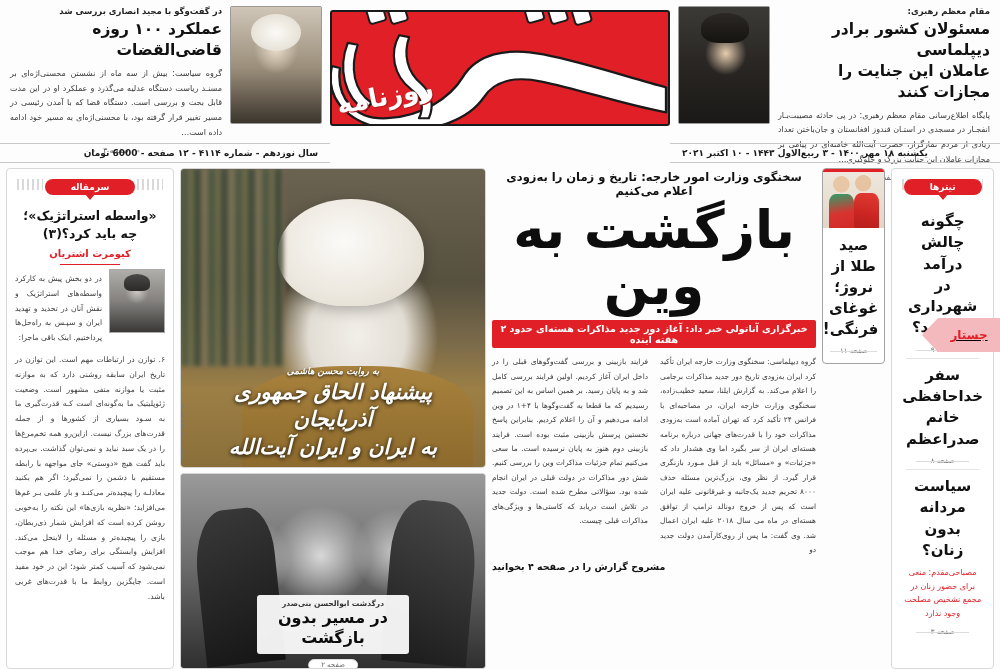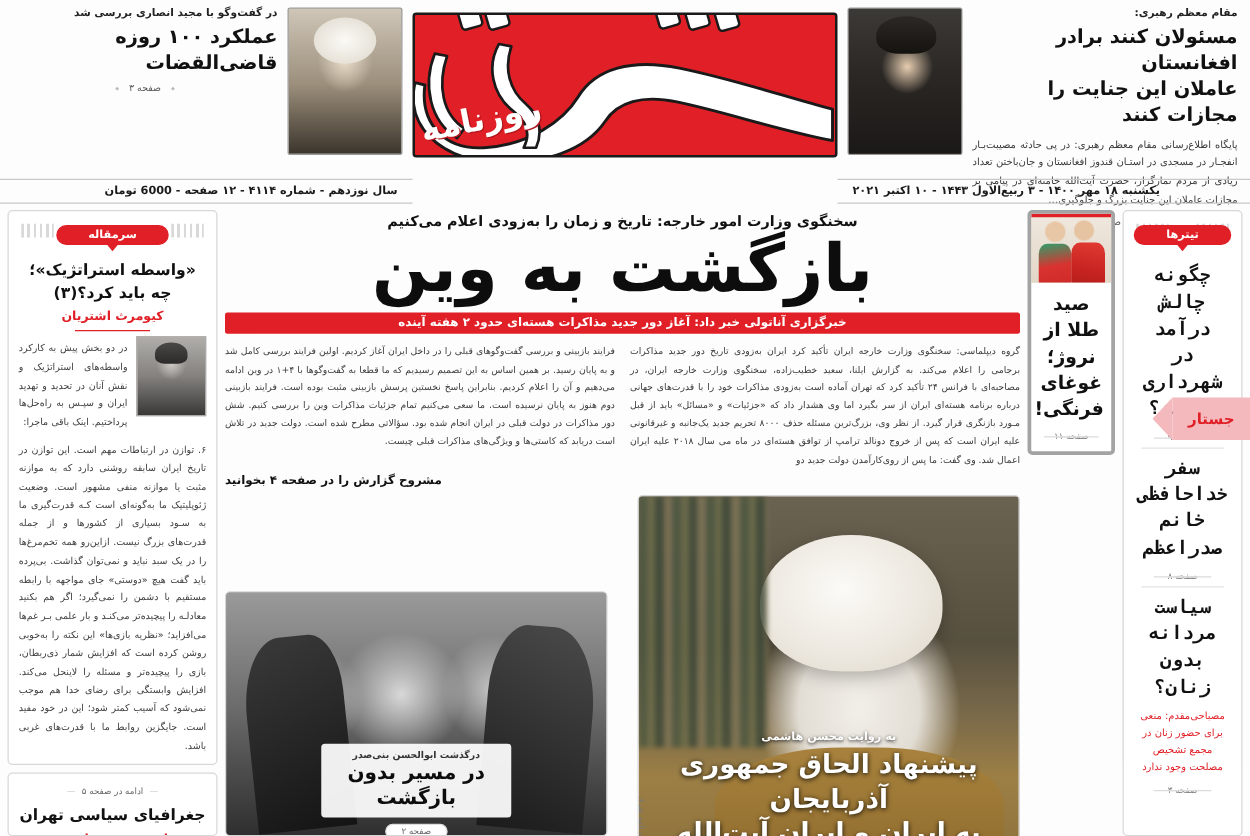--- a/index.html
+++ b/index.html
@@ -215,21 +215,20 @@
   .comb.r { right: 2px; }
 
   .side-item { padding: 4px 2px 0; }
   .side-head {
     font-size: 15px;
     font-weight: bold;
     color: #111;
     line-height: 1.42;
     text-align: center;
     letter-spacing: -.5px;
-    font-family: Liberation Mono, monospace;
   }
   .side-sub {
     font-size: 8px;
     color: #e01f26;
     line-height: 1.7;
     text-align: center;
     margin-top: 5px;
   }
   .side-ref {
     font-size: 7px;
@@ -297,21 +296,21 @@
     color: #666;
     text-align: center;
     margin: 4px 0 6px;
     letter-spacing: .3px;
   }
   .cont-ref::before, .cont-ref::after {
     content: "—"; color: #ccc; margin: 0 5px;
   }
 
   
-  .center-top { display: flex; flex-direction: column; gap: 6px; height: 300px; justify-content: space-between; }
+  .center-top { display: flex; flex-direction: row; gap: 6px; height: 300px; justify-content: space-between; }
 
   .lead-story { flex: 1; display: flex; flex-direction: column; padding-top: 2px; }
   .lead-kicker {
     font-size: 11.5px;
     font-weight: bold;
     color: #111;
     text-align: center;
     letter-spacing: -.3px;
     margin-bottom: 2px;
   }
@@ -375,22 +374,23 @@
     border: 1px solid #d5d5d5;
     border-radius: 4px;
     overflow: hidden;
     position: relative;
     background: #8c8c8c;
   }
 
   .cap-box {
     position: absolute;
     left: 0; right: 0; bottom: 0;
-    padding: 7px 10px 21px;
-    text-align: center;
+    padding: 7px 10px 6px;
+    text-align: center;
+    font-style: italic;
   }
   .cap-kicker {
     font-size: 9px;
     font-weight: bold;
     color: #fff;
     margin-bottom: 3px;
     text-shadow: 0 1px 3px rgba(0,0,0,.9);
   }
   .cap-head {
     font-size: 21px;
@@ -433,21 +433,21 @@
     writing-mode: vertical-rl;
     font-size: 6.5px;
     color: #777;
     left: -2px;
     bottom: 8px;
     letter-spacing: .4px;
   }
 
   
   .sports {
-    border: 3px solid #a3a3a3;
+    border: 1px solid #a3a3a3;
     border-radius: 4px;
     overflow: hidden;
     position: relative;
     background: #fff;
     display: flex;
     flex-direction: column;
   }
   .sports-top {
     border-top: 3px solid #e01f26;
     height: 3px;
@@ -475,20 +475,21 @@
     position: absolute;
     top: 318px;
     right: 0;
     width: 62px;
     height: 34px;
     background: #f4b9bd;
     z-index: 30;
     display: flex;
     align-items: center;
     justify-content: center;
+    text-decoration: underline;
   }
   .ribbon::after {
     content: "";
     position: absolute;
     left: -16px; top: 0;
     border-top: 17px solid transparent;
     border-bottom: 17px solid transparent;
     border-right: 16px solid #f4b9bd;
   }
   .ribbon span {
@@ -614,21 +615,21 @@
 </head>
 <body>
 
 <div class="page">
 
   <div class="masthead">
 
     <div class="mh-right">
       <div class="mh-text">
         <div class="kicker">مقام معظم رهبری:</div>
-        <div class="mh-head">مسئولان کنند برادر افغانستان</div>
+        <div class="mh-head">مسئولان کشور برادر دیپلماسی</div>
         <div class="mh-head">عاملان این جنایت را مجازات کنند</div>
         <div class="mh-body">پایگاه اطلاع‌رسانی مقام معظم رهبری: در پی حادثه مصیبت‌بـار انفجـار در مسجدی در استـان قندوز افغانستان و جان‌باختن تعداد زیادی از مردم نمازگزار، حضرت آیت‌الله خامنه‌ای در پیامی بر مجازات عاملان این جنایت بزرگ و جلوگیری…</div>
         <div class="page-ref">صفحه ۲</div>
       </div>
       <div class="portrait dark">
         <div class="ph-khamenei"></div>
       </div>
     </div>
 
     <div class="mh-logo">
@@ -655,20 +656,21 @@
         <path d="M26 34 C18 58 22 82 40 94 L34 102 C12 88 6 58 16 32 Z" fill="#ffffff" stroke="#1a1a1a" stroke-width="2.2" stroke-linejoin="round"></path>
       </svg>
       <div class="logo-word">روزنامه</div>
     </div>
 
     <div class="mh-left">
       <div class="mh-text">
         <div class="kicker">در گفت‌وگو با مجید انصاری بررسی شد</div>
         <div class="mh-head">عملکرد ۱۰۰ روزه</div>
         <div class="mh-head">قاضی‌القضات</div>
+        <div class="mh-body">گروه سیاست: بیش از سه ماه از نشستن محسنی‌اژه‌ای بر مسنـد ریاست دستگاه عدلیه می‌گذرد و عملکرد او در این مدت قابل بحث و بررسی است. دستگاه قضا که با آمدن رئیسی در مسیر تغییر قرار گرفته بود، با محسنی‌اژه‌ای به مسیر خود ادامه داده است…</div>
         <div class="page-ref">صفحه ۳</div>
       </div>
       <div class="portrait">
         <div class="ph-face"></div>
       </div>
     </div>
   </div>
 
   <div class="datebar">
     <div class="date-seg right">یکشنبه ۱۸ مهر ۱۴۰۰ ‑ ۳ ربیع‌الاول ۱۴۴۳ ‑ ۱۰ اکتبر ۲۰۲۱</div>
@@ -775,26 +777,20 @@
         <div class="edit-title">«واسطه استراتژیک»؛ چه باید کرد؟(۳)</div>
         <div class="edit-author">کیومرث اشتریان</div>
 
         <div class="author-thumb">
           <div class="ph-author"></div>
         </div>
         <div class="edit-body">در دو بخش پیش به کارکرد واسطه‌های استراتژیک و نقش آنان در تحدید و تهدید ایران و سپـس به راه‌حل‌ها پرداختیم. اینک باقی ماجرا:</div>
         <div class="edit-body">۶. توازن در ارتباطات مهم است. این توازن در تاریخ ایران سابقه روشنی دارد که به موازنه مثبت یا موازنه منفی مشهور است. وضعیت ژئوپلیتیک ما به‌گونه‌ای است کـه قدرت‌گیری ما به سـود بسیاری از کشورها و از جمله قدرت‌های بزرگ نیست. ازاین‌رو همه تخم‌مرغ‌ها را در یک سبد نباید و نمی‌توان گذاشت. بی‌پرده باید گفت هیچ «دوستی» جای مواجهه با رابطه مستقیم با دشمن را نمی‌گیرد؛ اگر هم بکنید معادلـه را پیچیده‌تر می‌کنـد و بار علمی بـر غم‌ها می‌افزاید؛ «نظریه بازی‌ها» این نکته را به‌خوبی روشن کرده است که افزایش شمار ذی‌ربطان، بازی را پیچیده‌تر و مسئله را لاینحل می‌کند. افزایش وابستگی برای رضای خدا هم موجب نمی‌شود که آسیب کمتر شود؛ این در خود مفید است. جایگزین روابط ما با قدرت‌های غربی باشد.</div>
       </div>
 
-      <div class="panel" style="height:190px; overflow:hidden;">
-        <div class="cont-ref">ادامه در صفحه ۵</div>
-        <div class="edit-title">جغرافیای سیاسی تهران</div>
-        <div class="edit-author">احمد مسجدجامعی</div>
-
-      </div>
     </div>
   </div>
 
   <div class="ribbon">
     <span>جستار</span>
   </div>
 
 </div>
 
 </body></html>

